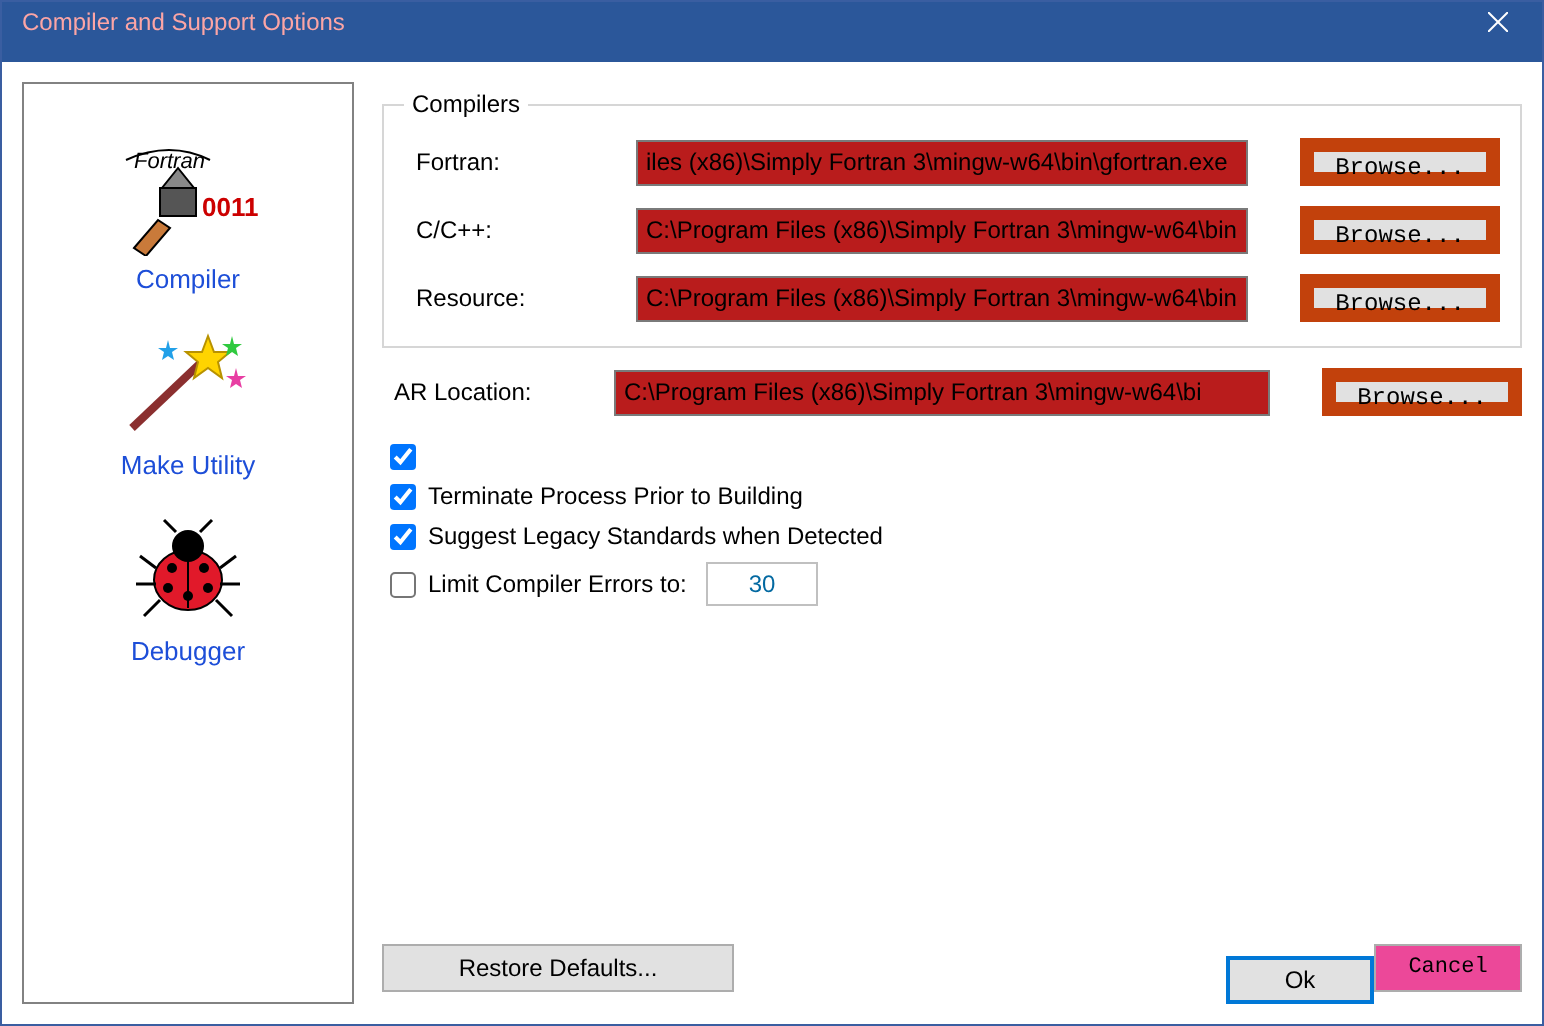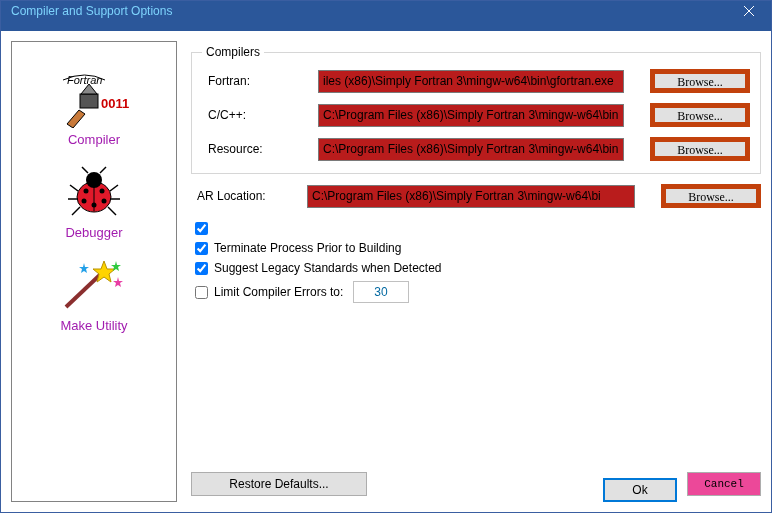--- a/index.html
+++ b/index.html
@@ -8,21 +8,21 @@
     font-family: "Segoe UI", Tahoma, sans-serif;
     font-size: 12px;
     background: #fff;
     width: 772px;
     height: 513px;
     overflow: hidden;
     border: 1px solid #3a5ea1;
   }
   .titlebar {
     background: #2b579a;
-    color: #7dd3fc;
+    color: #fca5a5;
     height: 30px;
     display: flex;
     align-items: center;
     padding: 0 0 11px 10px;
     font-size: 12px;
   }
   .titlebar .title { flex: 1; }
   .titlebar .close {
     width: 45px;
     height: 30px;
@@ -50,21 +50,21 @@
   }
   .side-item .icon-box {
     height: 60px;
     display: flex;
     align-items: center;
     justify-content: center;
   }
   .side-item .label {
     margin-top: 2px;
     font-size: 13px;
-    color: #a21caf;
+    color: #1d4ed8;
   }
   .main {
     flex: 1;
     position: relative;
     padding-top: 4px;
   }
   fieldset.compilers {
     border: 1px solid #d6d6d6;
     margin: 0 0 10px 0;
     padding: 10px 10px 12px 10px;
@@ -93,23 +93,23 @@
     height: 23px;
     border: 1px solid #7a7a7a;
     padding: 0 4px;
     font-family: inherit;
     font-size: 12px;
     background: #b91c1c;
   }
   .row .browse {
     width: 100px;
     height: 24px;
-    border: 5px solid #c2410c;
+    border: 7px solid #c2410c;
     background: #e1e1e1;
-    font-family: Liberation Serif, serif;
+    font-family: Liberation Mono, monospace;
     font-size: 12px;
     cursor: default;
   }
   .ar-row { margin: 6px 0 14px 0; }
   .checks { padding-left: 4px; }
   .check-row {
     display: flex;
     align-items: center;
     margin-bottom: 6px;
     font-size: 12px;
@@ -130,21 +130,20 @@
     font-family: inherit;
     font-size: 12px;
   }
   .bottom-bar {
     position: absolute;
     bottom: 0;
     left: 0;
     right: 0;
     display: flex;
     align-items: center;
-    gap: 10px;
   }
   .bottom-bar .restore {
     width: 176px;
     height: 24px;
     border: 1px solid #adadad;
     background: #e1e1e1;
     font-family: inherit;
     font-size: 12px;
   }
   .bottom-bar .spacer { flex: 1; }
@@ -186,20 +185,33 @@
         <svg width="78" height="56" viewBox="0 0 78 56">
           <path d="M8 8 Q 30 -2 50 8" stroke="#000" stroke-width="1" fill="none"></path>
           <text x="12" y="12" font-size="11" font-style="italic" fill="#000">Fortran</text>
           <rect x="25" y="22" width="18" height="14" fill="#555" stroke="#000"></rect>
           <polygon points="34,12 26,22 42,22" fill="#888" stroke="#000"></polygon>
           <polygon points="12,52 24,38 30,42 18,56" fill="#c97a3a" stroke="#000"></polygon>
           <text x="46" y="36" font-size="13" fill="#c00" font-weight="bold">0011</text>
         </svg>
       </div>
       <div class="label">Compiler</div>
+    </div>
+
+    <div class="side-item">
+      <div class="icon-box">
+        <svg width="80" height="58" viewBox="0 0 80 58">
+          <line x1="12" y1="50" x2="50" y2="14" stroke="#8b2f2f" stroke-width="4"></line>
+          <polygon points="50,4 53,12 61,12 55,17 57,25 50,20 43,25 45,17 39,12 47,12" fill="#ffd400" stroke="#b89200"></polygon>
+          <polygon points="30,6 31,10 35,10 32,12 33,16 30,14 27,16 28,12 25,10 29,10" fill="#22a0e8"></polygon>
+          <polygon points="64,20 65,24 69,24 66,26 67,30 64,28 61,30 62,26 59,24 63,24" fill="#e83ea3"></polygon>
+          <polygon points="62,4 63,8 67,8 64,10 65,14 62,12 59,14 60,10 57,8 61,8" fill="#2fc93f"></polygon>
+        </svg>
+      </div>
+      <div class="label">Make Utility</div>
     </div>
 
     <div class="side-item">
       <div class="icon-box">
         <svg width="60" height="56" viewBox="0 0 60 56">
           <ellipse cx="30" cy="32" rx="17" ry="15" fill="#e1192a" stroke="#000" stroke-width="1"></ellipse>
           <circle cx="30" cy="15" r="8" fill="#000"></circle>
           <line x1="30" y1="18" x2="30" y2="46" stroke="#000" stroke-width="1"></line>
           <circle cx="22" cy="26" r="2.5" fill="#000"></circle>
           <circle cx="38" cy="26" r="2.5" fill="#000"></circle>
@@ -211,33 +223,20 @@
           <line x1="14" y1="26" x2="6" y2="20" stroke="#000" stroke-width="1.5"></line>
           <line x1="46" y1="26" x2="54" y2="20" stroke="#000" stroke-width="1.5"></line>
           <line x1="14" y1="34" x2="4" y2="34" stroke="#000" stroke-width="1.5"></line>
           <line x1="46" y1="34" x2="56" y2="34" stroke="#000" stroke-width="1.5"></line>
           <line x1="16" y1="42" x2="8" y2="50" stroke="#000" stroke-width="1.5"></line>
           <line x1="44" y1="42" x2="52" y2="50" stroke="#000" stroke-width="1.5"></line>
         </svg>
       </div>
       <div class="label">Debugger</div>
     </div>
-
-    <div class="side-item">
-      <div class="icon-box">
-        <svg width="80" height="58" viewBox="0 0 80 58">
-          <line x1="12" y1="50" x2="50" y2="14" stroke="#8b2f2f" stroke-width="4"></line>
-          <polygon points="50,4 53,12 61,12 55,17 57,25 50,20 43,25 45,17 39,12 47,12" fill="#ffd400" stroke="#b89200"></polygon>
-          <polygon points="30,6 31,10 35,10 32,12 33,16 30,14 27,16 28,12 25,10 29,10" fill="#22a0e8"></polygon>
-          <polygon points="64,20 65,24 69,24 66,26 67,30 64,28 61,30 62,26 59,24 63,24" fill="#e83ea3"></polygon>
-          <polygon points="62,4 63,8 67,8 64,10 65,14 62,12 59,14 60,10 57,8 61,8" fill="#2fc93f"></polygon>
-        </svg>
-      </div>
-      <div class="label">Make Utility</div>
-    </div>
   </div>
 
   <div class="main">
     <fieldset class="compilers">
       <legend>Compilers</legend>
 
       <div class="row">
         <span class="lbl">Fortran:</span>
         <input type="text" value="iles (x86)\Simply Fortran 3\mingw-w64\bin\gfortran.exe" style="">
         <button class="browse">Browse...</button>

